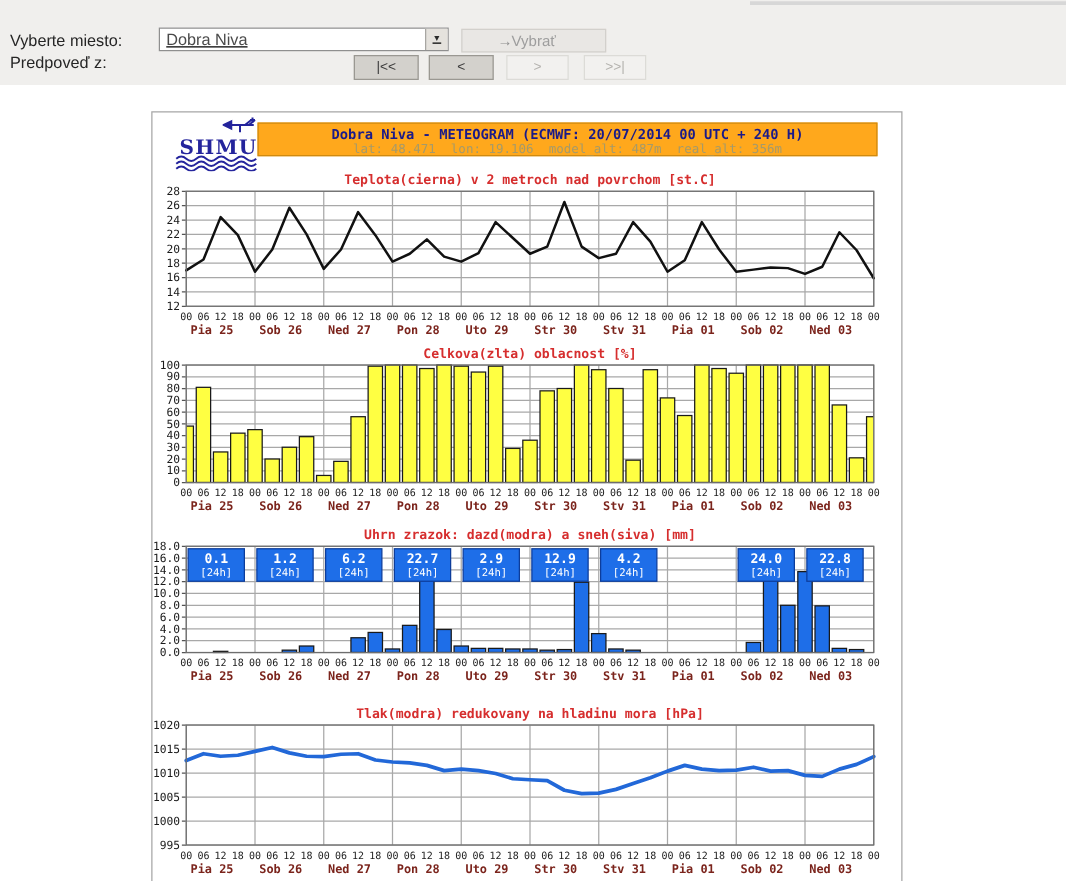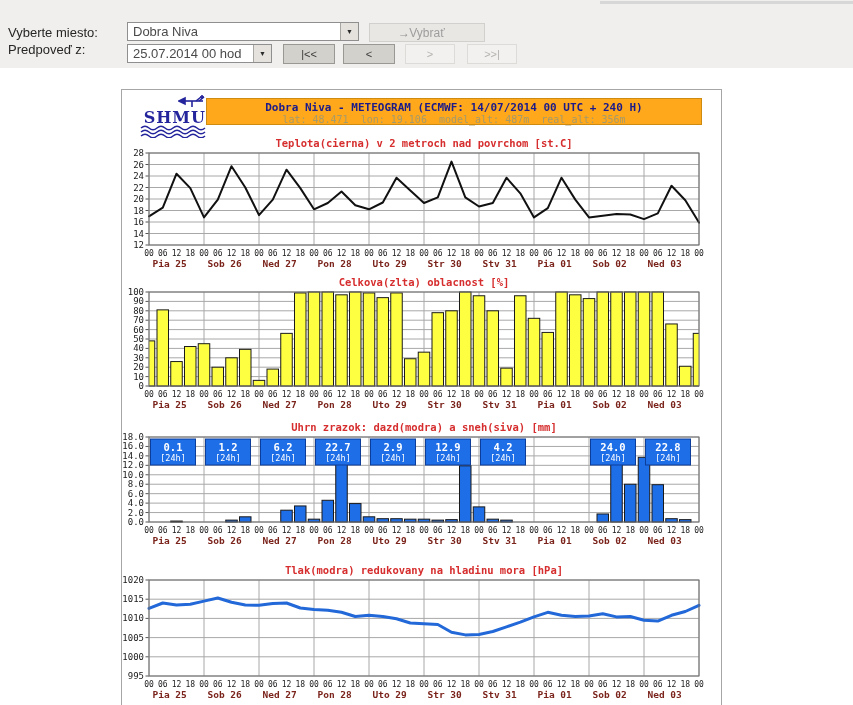--- a/index.html
+++ b/index.html
@@ -4,21 +4,21 @@
 <style>
   html,body{margin:0;padding:0;}
   body{
     width:853px;height:705px;position:relative;overflow:hidden;
     background:#ffffff;font-family:"Liberation Sans",sans-serif;
   }
   
   .topbar{position:absolute;left:0;top:0;width:853px;height:68px;background:#f0efed;}
   .topline{position:absolute;left:600px;top:1px;width:253px;height:3px;background:#d7d7d7;}
   .flabel{position:absolute;left:8px;font-size:13px;color:#262626;white-space:nowrap;}
-  .combo{position:absolute;height:19px;background:#fff;border:1px solid #8f8f8f;display:flex;box-sizing:border-box;}
+  .combo{position:absolute;height:19px;background:#fff;border:1px solid #8f8f8f;display:flex;box-sizing:border-box;text-decoration:underline;}
   .combo-text{flex:1;font-size:13px;color:#4a4a4a;padding:1px 5px;white-space:nowrap;overflow:hidden;}
   .combo-btn{width:17px;background:#e5e2dd;border-left:1px solid #a8a6a2;display:flex;align-items:center;justify-content:center;font-size:7px;color:#2a2a2a;cursor:default;}
   .btn{position:absolute;box-sizing:border-box;display:flex;align-items:center;justify-content:center;font-size:11px;cursor:default;}
   .btn-select{left:369px;top:23px;width:116px;height:19px;background:#e9e7e4;border:1px solid #d2d0cc;color:#9d9d9d;font-size:12px;}
   .btn-select .arrow{position:absolute;left:28px;color:#8f8f8f;font-size:12px;}
   .nav-on{background:#d3d1cc;border:1px solid #9a9892;color:#3a3a3a;}
   .nav-off{background:#f2f1ef;border:1px solid #dcdbd7;color:#b4b2ae;}
   
   .panel{position:absolute;left:121px;top:89px;width:599px;height:620px;background:#fff;border:1px solid #a6a6a6;box-sizing:content-box;}
   .logo{position:absolute;left:8px;top:3px;width:76px;height:42px;text-align:right;color:#24249c;}
@@ -38,24 +38,20 @@
   <div class="combo" style="left:127px;top:22px;width:232px">
     <span class="combo-text">Dobra Niva</span>
     <span class="combo-btn">▼</span>
   </div>
   <div class="btn btn-select">
     <span class="arrow">→</span>
     <span>Vybrať</span>
   </div>
 
   <div class="flabel" style="top:42px">Predpoveď z:</div>
-  <div class="combo" style="left:127px;top:44px;width:145px">
-    <span class="combo-text">25.07.2014 00 hod</span>
-    <span class="combo-btn">▼</span>
-  </div>
   <div class="btn nav-on" style="left:283px;top:44px;width:52px;height:20px">|&lt;&lt;</div>
   <div class="btn nav-on" style="left:343px;top:44px;width:52px;height:20px">&lt;</div>
   <div class="btn nav-off" style="left:405px;top:44px;width:50px;height:20px">&gt;</div>
   <div class="btn nav-off" style="left:467px;top:44px;width:50px;height:20px">&gt;&gt;|</div>
 </div>
 
 <div class="panel">
   <svg id="charts-svg" width="599" height="618" viewBox="0 0 599 618">
       <g font-family="&quot;DejaVu Sans Mono&quot;, monospace">
         <line x1="27" y1="63" x2="577" y2="63" stroke="#a8a8a8" stroke-width="1"></line>
@@ -554,16 +550,16 @@
     <svg width="66" height="13">
       <g stroke="#24249c" stroke-width="1.5" fill="none">
         <path d="M1,3 q4,-3.5 8,0 t8,0 t8,0 t8,0 t8,0 t8,0 t8,0 t8,0"></path>
         <path d="M1,7 q4,-3.5 8,0 t8,0 t8,0 t8,0 t8,0 t8,0 t8,0 t8,0"></path>
         <path d="M1,11 q4,-3.5 8,0 t8,0 t8,0 t8,0 t8,0 t8,0 t8,0 t8,0"></path>
       </g>
     </svg>
   </div>
 
   <div class="banner">
-    <div class="banner-title">Dobra Niva - METEOGRAM (ECMWF: 14/07/2014 00 UTC + 240 H)</div>
+    <div class="banner-title">Dobra Niva - METEOGRAM (ECMWF: 20/07/2014 00 UTC + 240 H)</div>
     <div class="banner-sub">lat: 48.471  lon: 19.106  model_alt: 487m  real_alt: 356m</div>
   </div>
 </div>
 
 </body></html>

